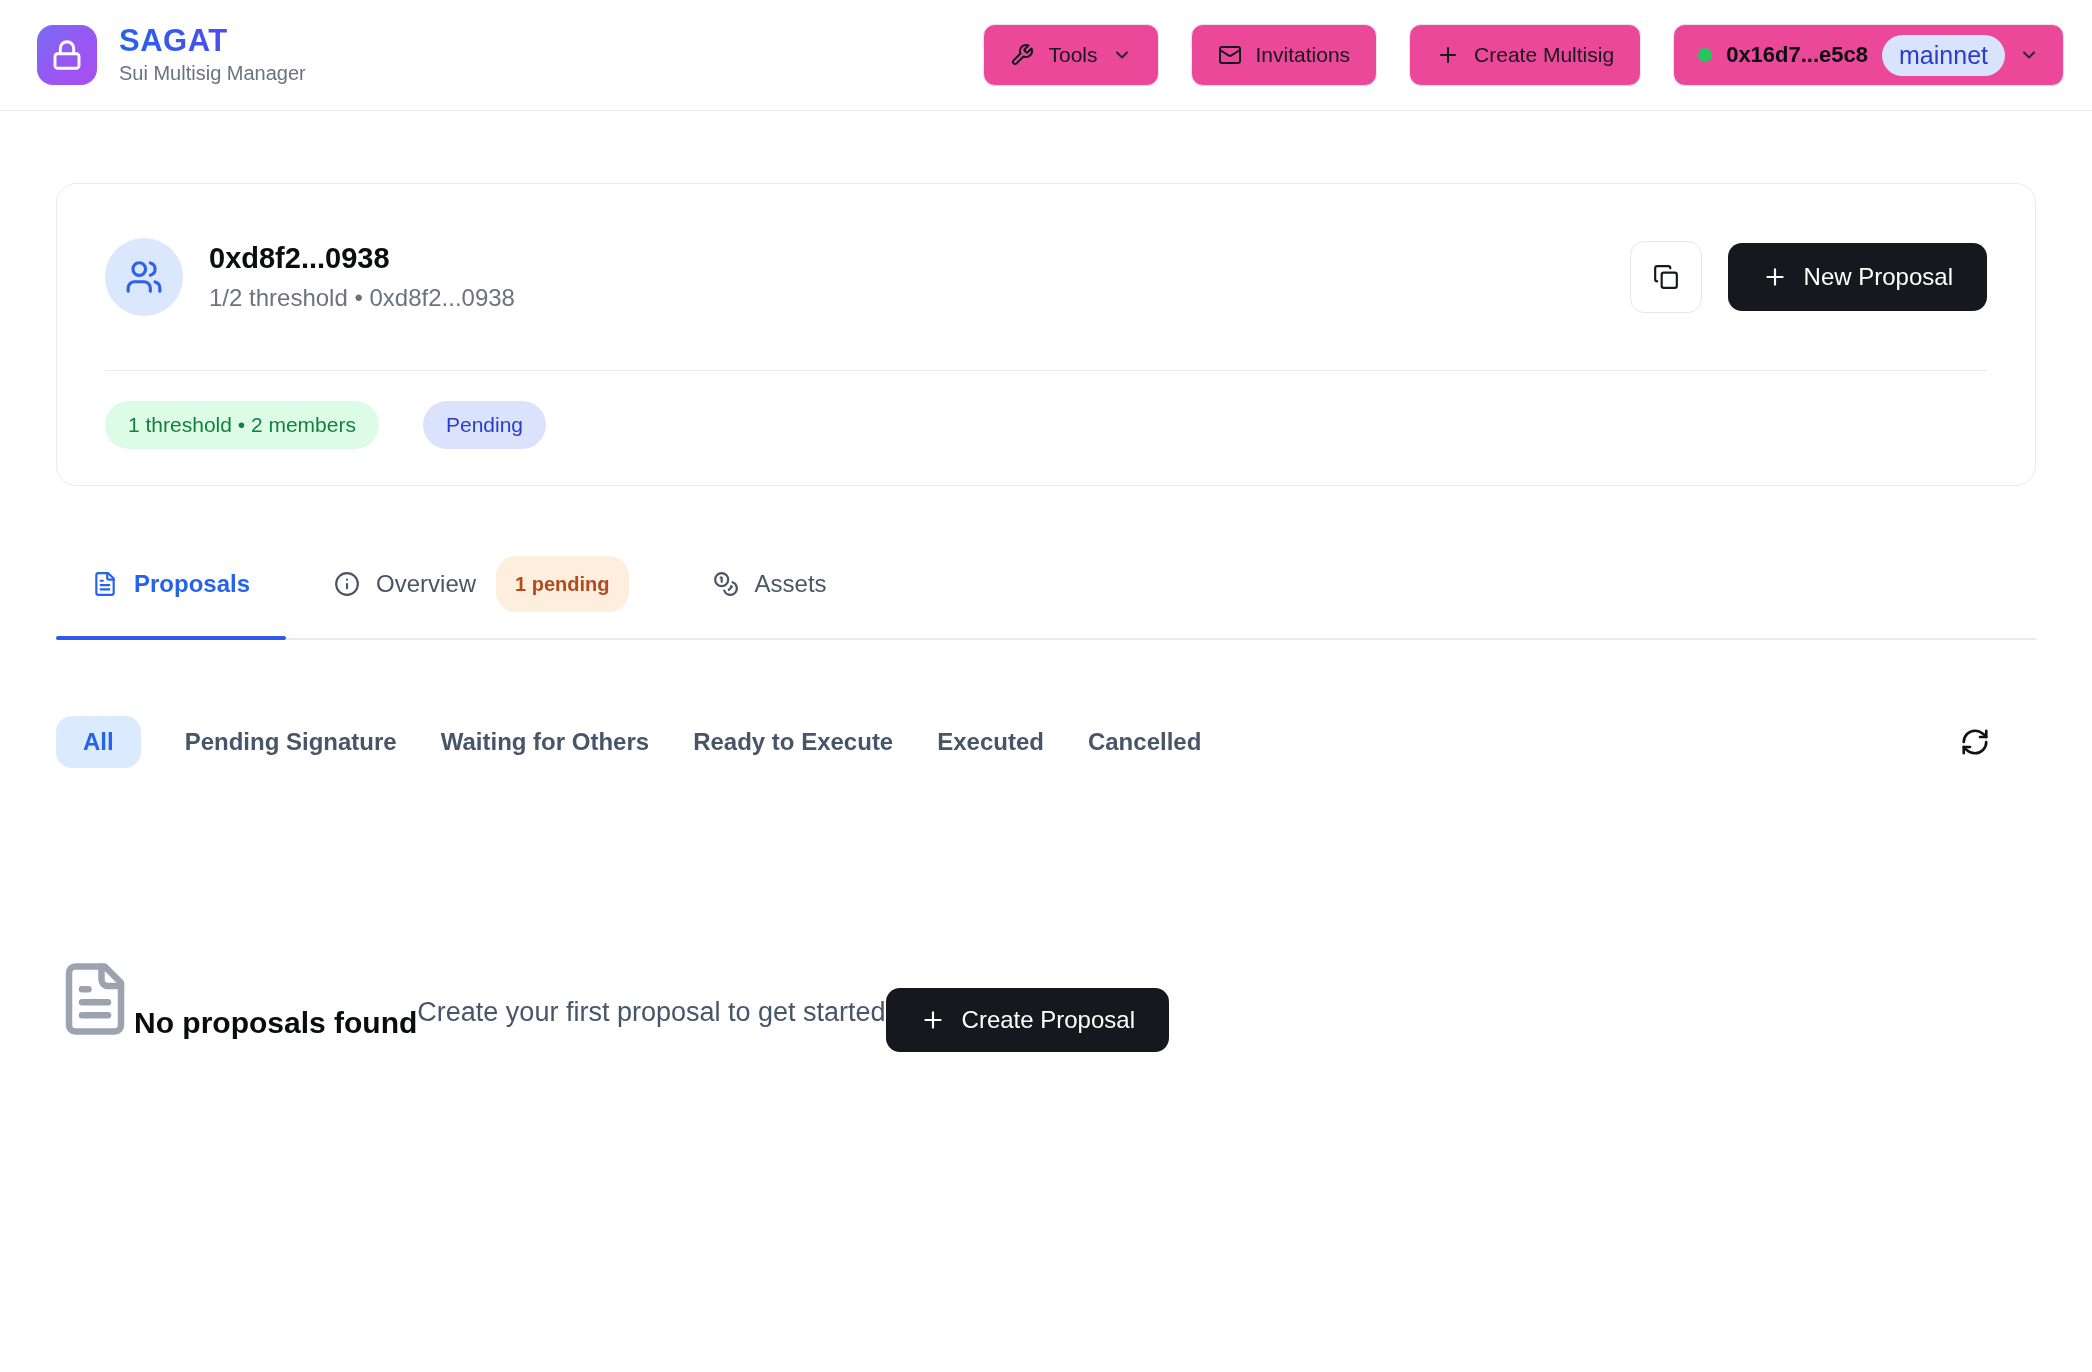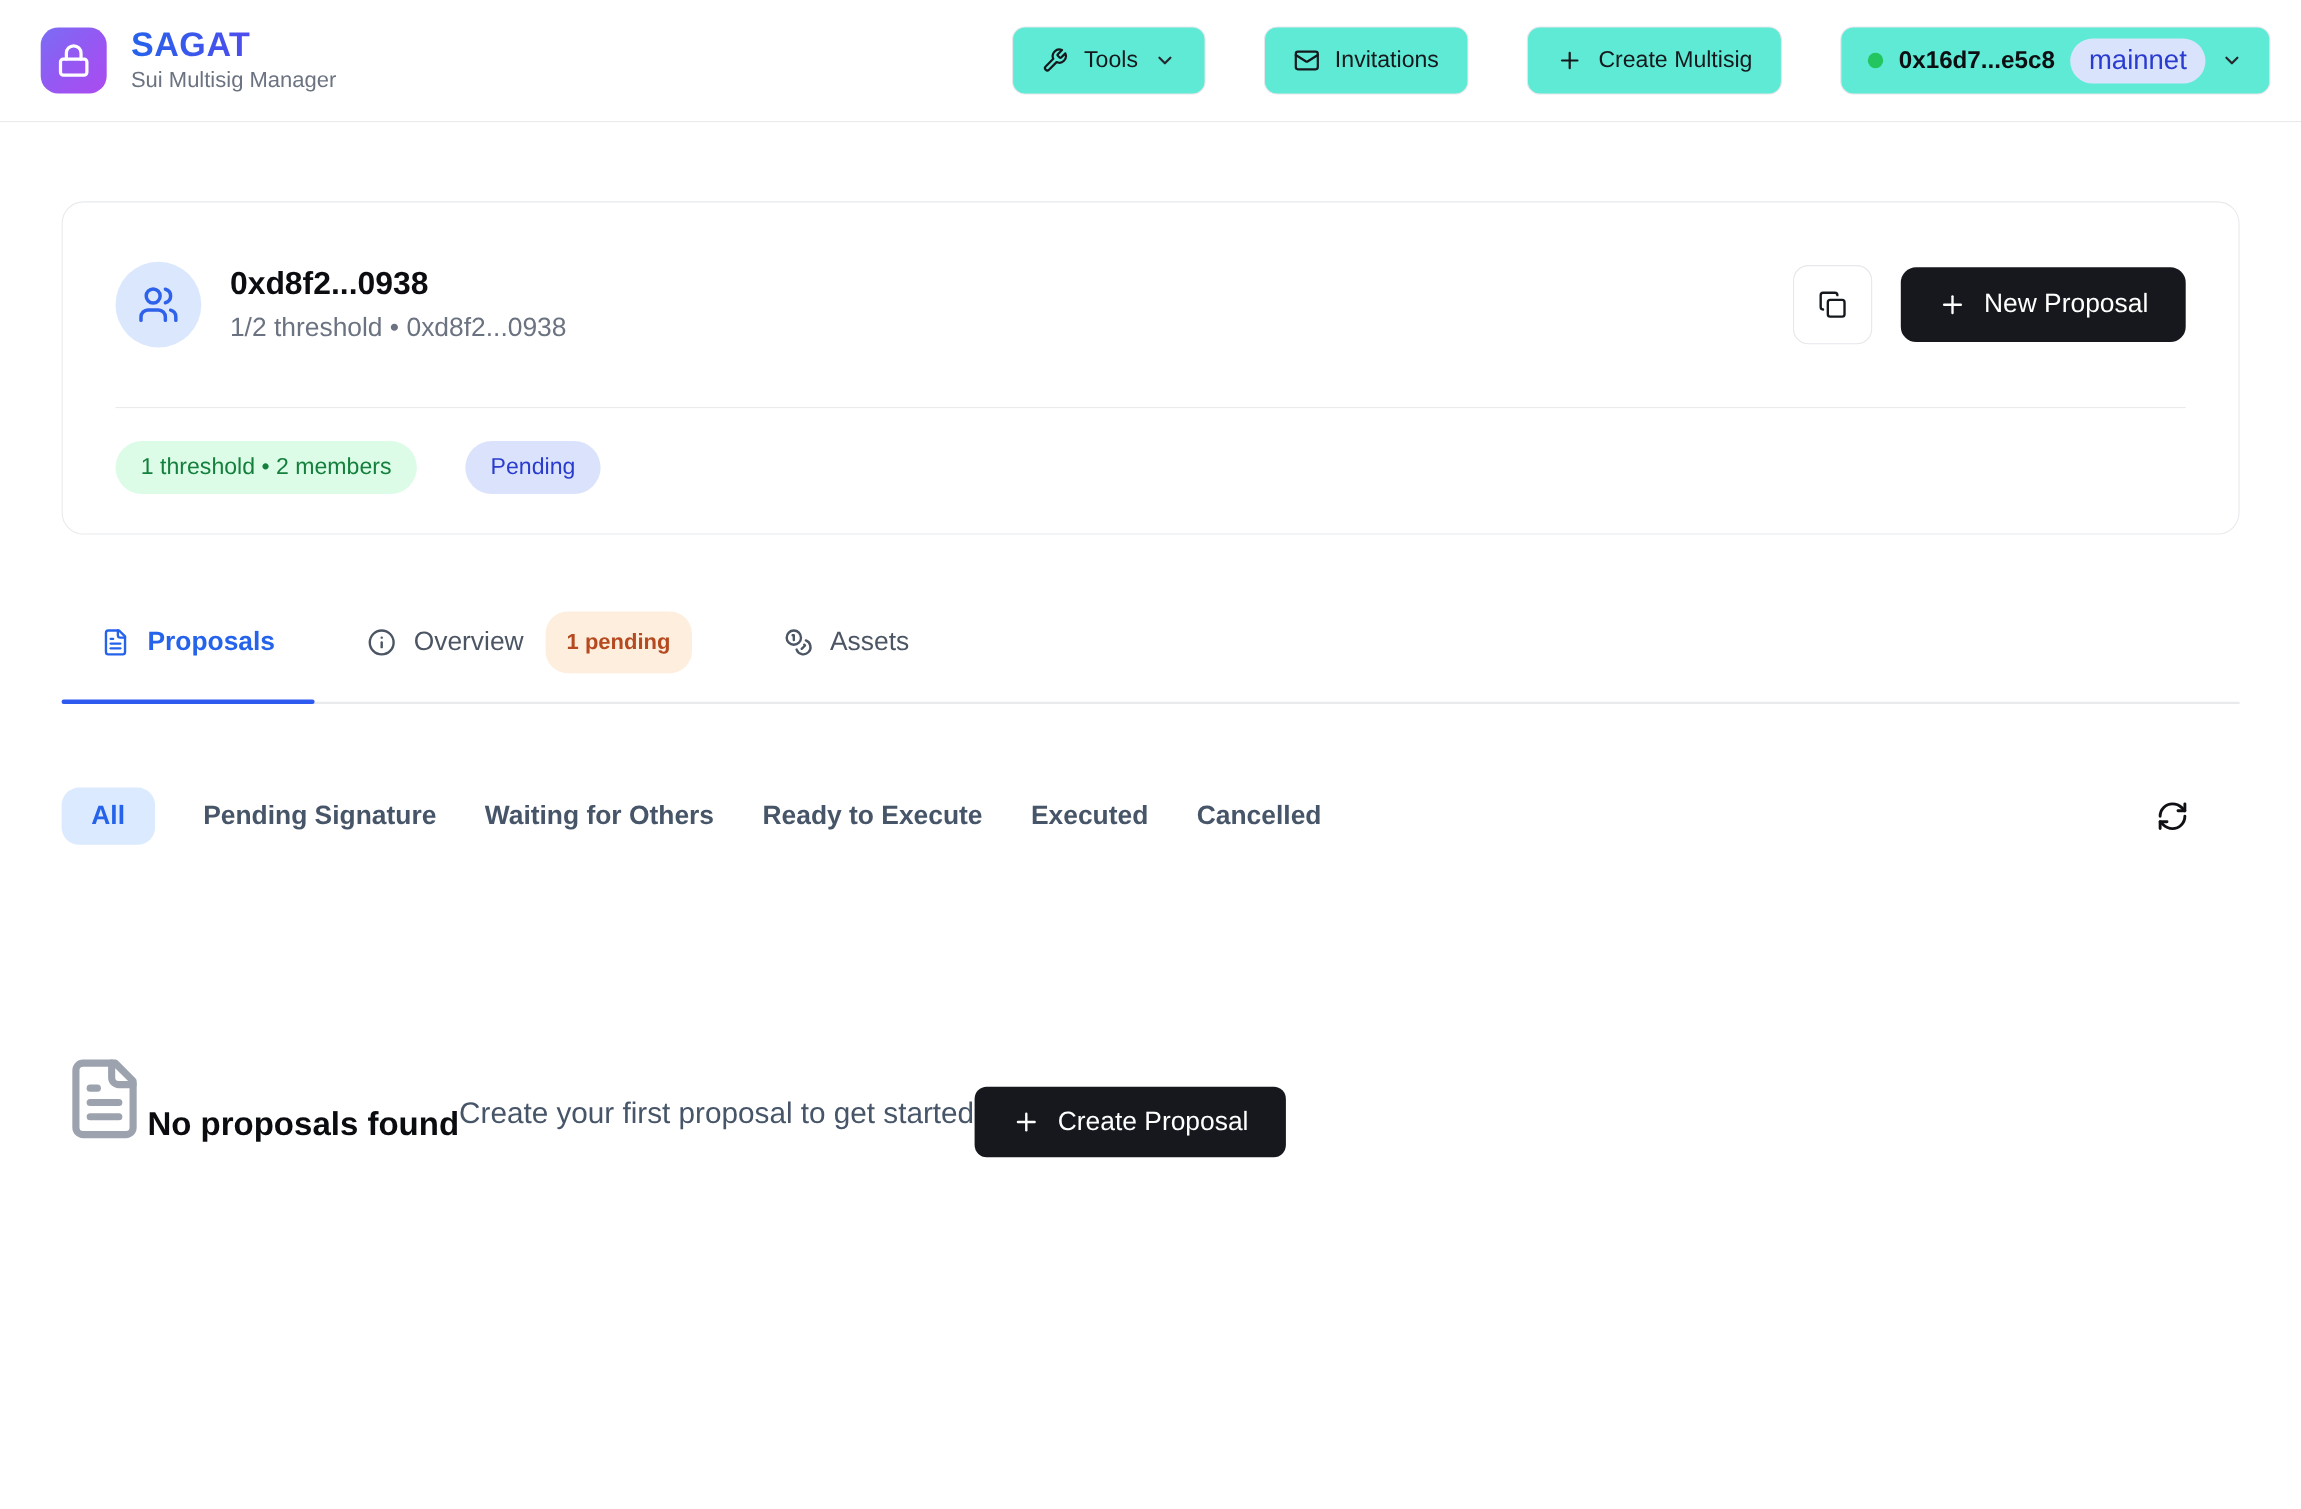--- a/index.html
+++ b/index.html
@@ -34,23 +34,23 @@
     background: linear-gradient(90deg, #2563eb 0%, #6d3bee 100%);
     -webkit-background-clip: text; background-clip: text;
     -webkit-text-fill-color: transparent; color: #3f51e5;
   }
   .brand-sub { font-size: 20px; color: #6b7280; margin-top: 4px; }
 
   .header-actions { display: flex; align-items: center; gap: 32px; }
   .btn-outline {
     display: flex; align-items: center; gap: 14px;
     height: 62px; padding: 0 26px;
-    background: #5eead4; border: 1px solid #e5e7eb; border-radius: 12px;
+    background: #ec4899; border: 1px solid #e5e7eb; border-radius: 12px;
     font-size: 21px; font-weight: 500; color: #15181d;
-    font-family: inherit; cursor: pointer; margin-left: 21px;
+    font-family: inherit; cursor: pointer;
   }
   .btn-outline .chev { color: #25282e; }
   .wallet-btn { gap: 14px; padding: 0 24px; }
   .wallet-dot { width: 14px; height: 14px; border-radius: 50%; background: #22c55e; }
   .wallet-addr { font-size: 22px; font-weight: 700; color: #0c0e12; }
   .net-badge {
     background: #d9e3fc; color: #2a3bcf;
     font-size: 25px; font-weight: 400;
     padding: 6px 17px; border-radius: 999px;
   }
@@ -137,21 +137,21 @@
     margin-left: auto; margin-right: 46px;
     background: none; border: none; cursor: pointer;
     color: #0f1115; padding: 0;
   }
 
   
   .empty { display: flex; flex-direction: row; align-items: center; margin-top: 178px; }
   .empty-icon { color: #9ca3af; }
   .empty-title { font-size: 30px; font-weight: 700; color: #0a0c0f; margin-top: 48px; }
   .empty-sub { font-size: 27px; color: #475569; margin-top: 26px; }
-  .empty .btn-dark { margin-top: 42px; height: 64px; border-radius: 11px; }
+  .empty .btn-dark { margin-top: 42px; height: 64px; }
 </style>
 </head>
 <body>
 
 <header class="header">
   <div class="brand">
     <div class="logo">
       <span>
         <svg width="32" height="32" viewBox="0 0 24 24" fill="none" stroke="currentColor" stroke-width="2.2" stroke-linecap="round" stroke-linejoin="round">
           <rect x="3" y="11" width="18" height="11" rx="2" ry="2"></rect>

